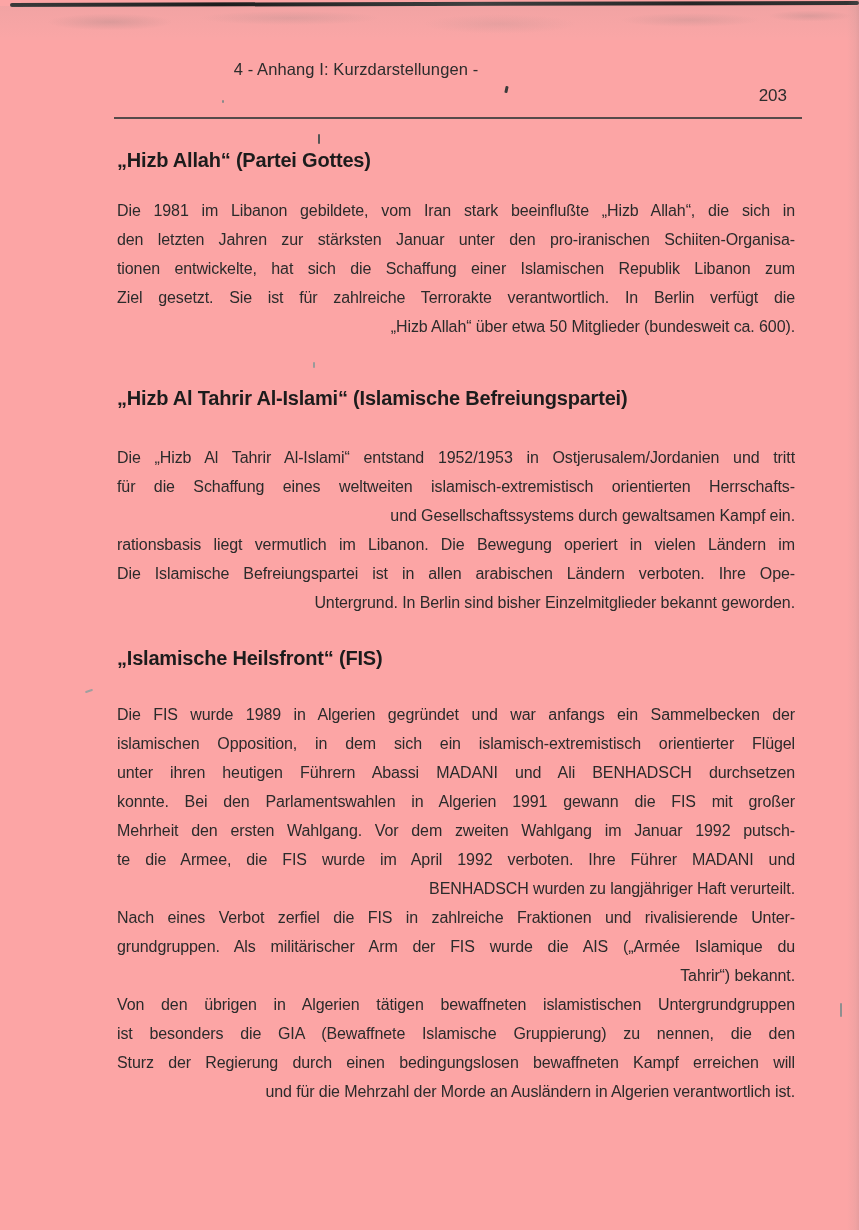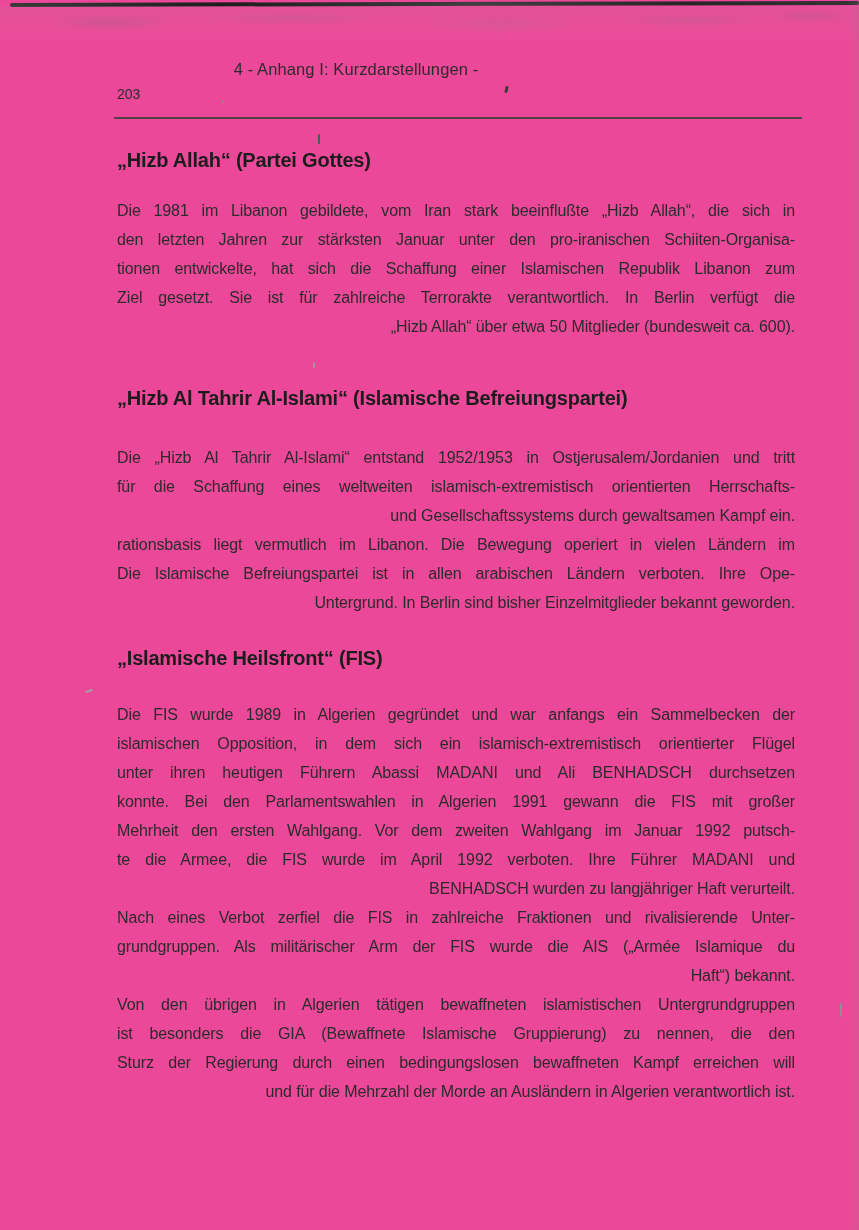--- a/index.html
+++ b/index.html
@@ -2,21 +2,21 @@
 <html lang="de"><head>
 <meta charset="utf-8">
 <title>Scanned document page 203</title>
 <style>
   html, body { margin: 0; padding: 0; background: #e9e9e7; }
   .page {
     position: relative;
     width: 859px;
     height: 1230px;
     margin: 0 auto;
-    background: #ec4899;
+    background: #fca5a5;
     overflow: hidden;
     font-family: "Liberation Sans", "DejaVu Sans", sans-serif;
     color: #2a2a2a;
   }
 
   
   .scan-topline {
     position: absolute;
     top: 2px; left: 10px; right: 0;
     height: 4px;
@@ -55,23 +55,23 @@
     position: absolute;
     top: 60px; left: 117px; width: 678px;
     text-align: center;
     transform: translateX(-100px);
     font-size: 16.5px;
     letter-spacing: 0.1px;
     color: #2c2c2c;
   }
   .doc-page-number {
     position: absolute;
-    top: 86px; left: 117px; width: 684px;
-    text-align: left;
-    font-size: 14px;
+    top: 86px; left: 103px; width: 684px;
+    text-align: right;
+    font-size: 17px;
     color: #2c2c2c;
   }
   .header-rule {
     position: absolute;
     top: 117px; left: 114px;
     width: 688px; height: 2px;
     background: #3e3e3e;
     opacity: 0.88;
   }
 
@@ -161,21 +161,21 @@
           <div class="line just">islamischen Opposition, in dem sich ein islamisch-extremistisch orientierter Flügel</div>
           <div class="line just">unter ihren heutigen Führern Abassi MADANI und Ali BENHADSCH durchsetzen</div>
           <div class="line just">konnte. Bei den Parlamentswahlen in Algerien 1991 gewann die FIS mit großer</div>
           <div class="line just">Mehrheit den ersten Wahlgang. Vor dem zweiten Wahlgang im Januar 1992 putsch-</div>
           <div class="line just">te die Armee, die FIS wurde im April 1992 verboten. Ihre Führer MADANI und</div>
           <div class="line">BENHADSCH wurden zu langjähriger Haft verurteilt.</div>
         </div>
         <div class="paragraph">
           <div class="line just">Nach eines Verbot zerfiel die FIS in zahlreiche Fraktionen und rivalisierende Unter-</div>
           <div class="line just">grundgruppen. Als militärischer Arm der FIS wurde die AIS („Armée Islamique du</div>
-          <div class="line">Haft“) bekannt.</div>
+          <div class="line">Tahrir“) bekannt.</div>
         </div>
         <div class="paragraph">
           <div class="line just">Von den übrigen in Algerien tätigen bewaffneten islamistischen Untergrundgruppen</div>
           <div class="line just">ist besonders die GIA (Bewaffnete Islamische Gruppierung) zu nennen, die den</div>
           <div class="line just">Sturz der Regierung durch einen bedingungslosen bewaffneten Kampf erreichen will</div>
           <div class="line">und für die Mehrzahl der Morde an Ausländern in Algerien verantwortlich ist.</div>
         </div>
       </section>
     </div>
 

